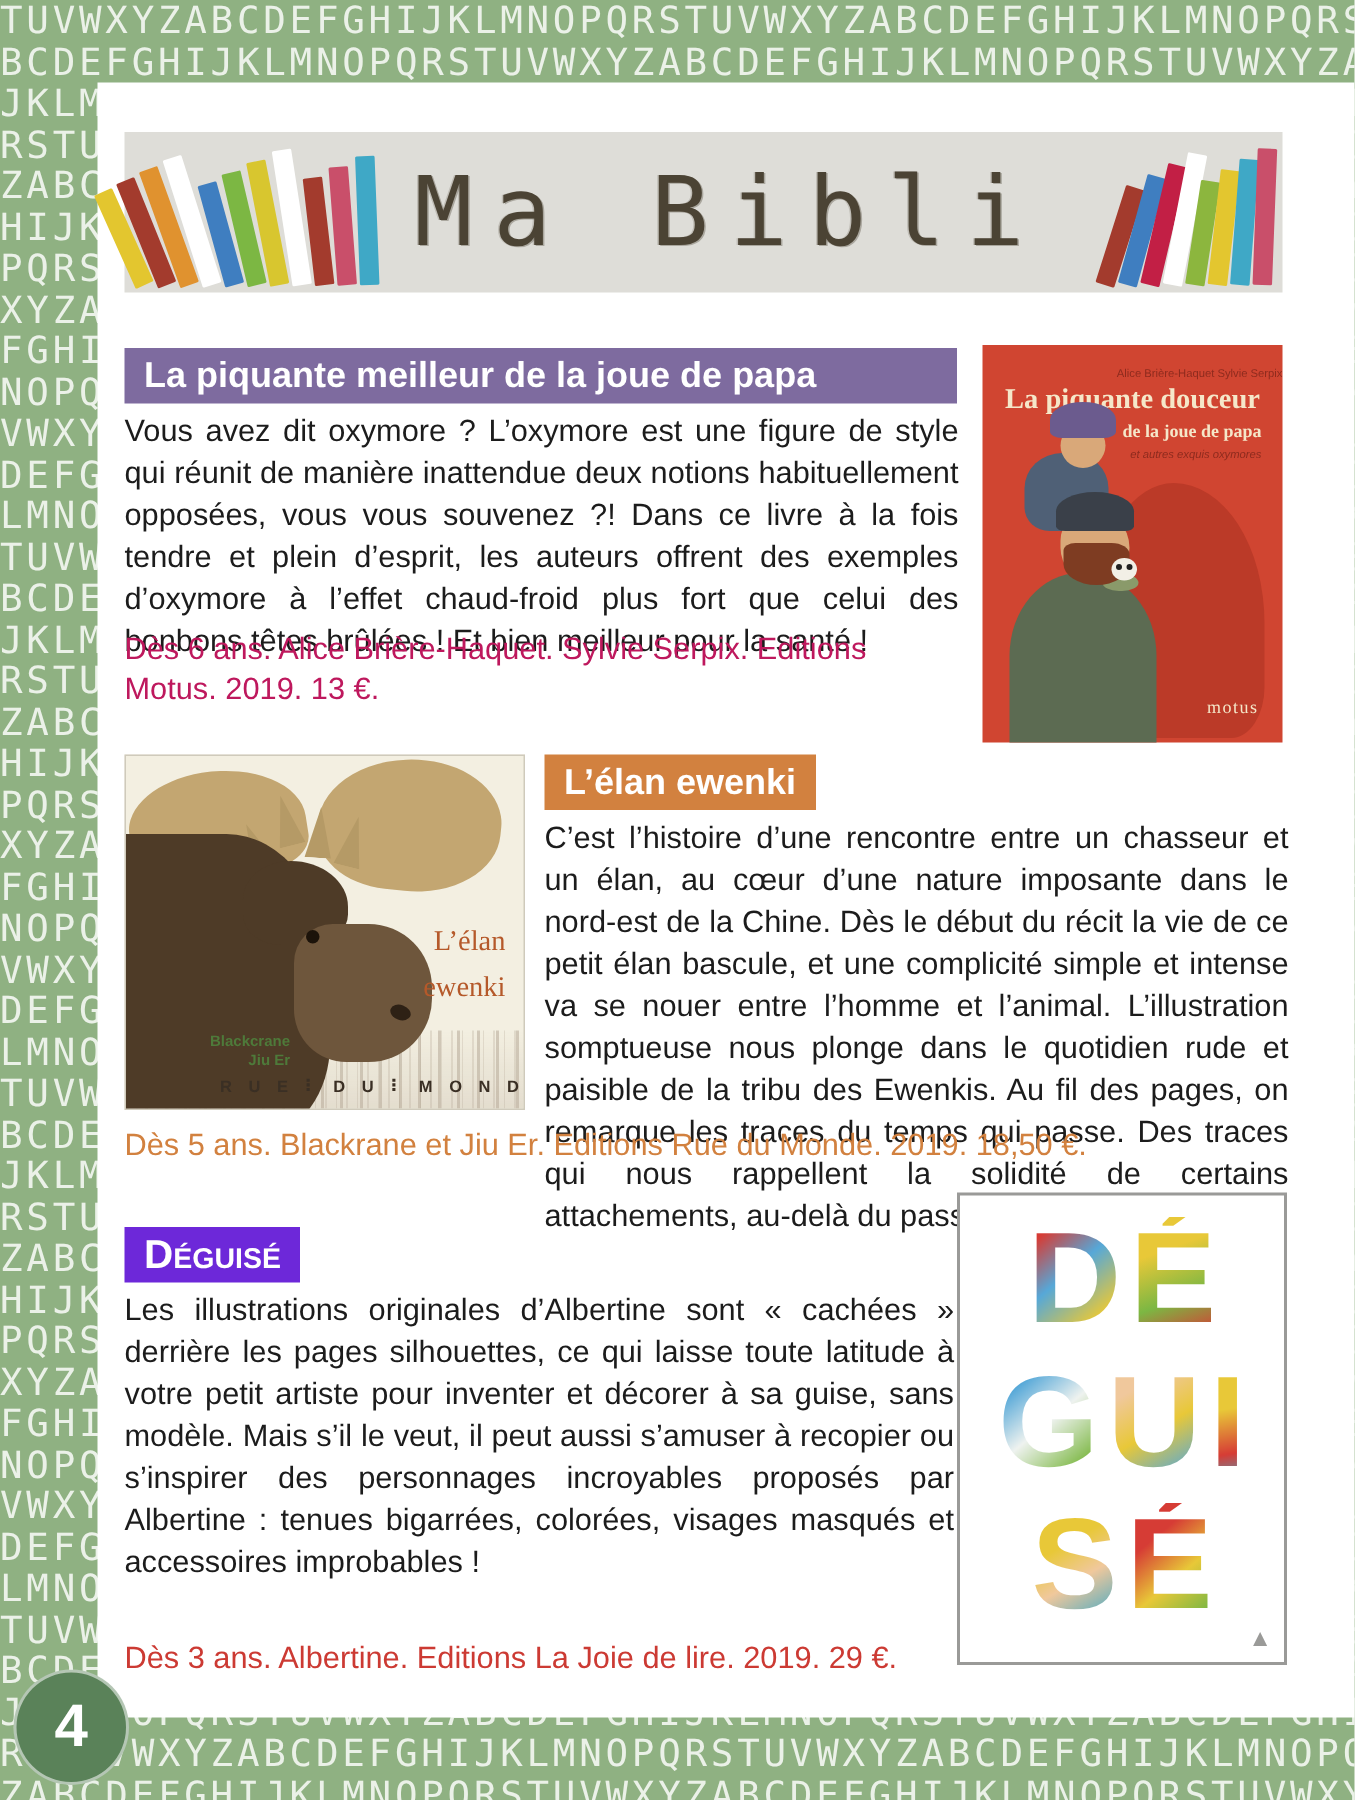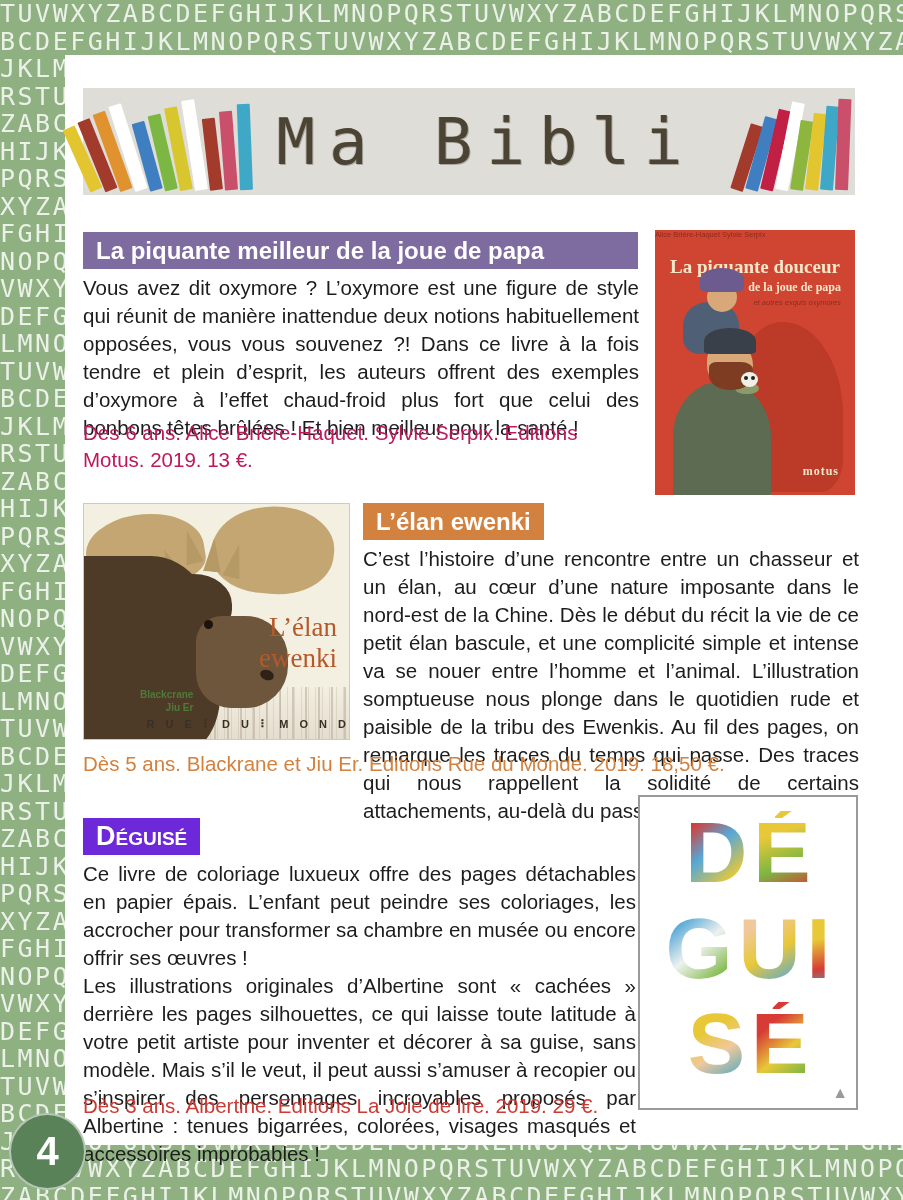--- a/index.html
+++ b/index.html
@@ -41,28 +41,28 @@
   .body-3 { left:18px; top:805px; width:553px; }
   .credit { position:absolute; font-size:20.5px; line-height:27px; }
   .credit-1 { left:18px; top:364px; width:556px; color:#be185d; }
   .credit-2 { left:18px; top:695px; width:790px; color:#d2813f; }
   .credit-3 { left:18px; top:1037px; width:600px; color:#cc3a33; }
   .p-gap { margin-top:0px; }
 
   
   .cover-1 { position:absolute; left:590px; top:175px; width:200px; height:265px;
     background:#d04531; overflow:hidden; }
-  .c1-authors { position:absolute; top:0; width:100%; text-align:left; font-size:7.5px; color:#8e2b1e; }
+  .c1-authors { position:absolute; top:14px; width:100%; text-align:right; font-size:7.5px; color:#8e2b1e; }
   .c1-title { position:absolute; top:26px; width:100%; text-align:center; font-family:"Liberation Serif", serif;
     font-weight:bold; font-size:19px; color:#f5e7c9; }
   .c1-title2 { position:absolute; top:50px; right:14px; font-family:"Liberation Serif", serif;
     font-weight:bold; font-size:12px; color:#f5e7c9; }
   .c1-sub { position:absolute; top:68px; right:14px; font-style:italic; font-size:7.5px; color:#8e2b1e; }
   .c1-publisher { position:absolute; bottom:16px; right:16px; font-family:"Liberation Serif", serif;
-    font-weight:bold; font-size:12px; color:#f5e7c9; letter-spacing:1px; }
+    font-weight:normal; font-size:12px; color:#f5e7c9; letter-spacing:1px; }
   .c1-shadow { position:absolute; left:78px; top:92px; width:110px; height:170px; background:#bb3a28;
     border-radius:45% 55% 20% 30%; }
   .c1-coat { position:absolute; left:18px; top:152px; width:98px; height:115px; background:#5c6b52;
     border-radius:48% 48% 0 0; }
   .c1-dad-head { position:absolute; left:52px; top:110px; width:46px; height:48px; background:#d9a879;
     border-radius:45% 55% 50% 50%; }
   .c1-beard { position:absolute; left:54px; top:132px; width:44px; height:28px; background:#7e3c22;
     border-radius:20% 30% 55% 55%; }
   .c1-beanie { position:absolute; left:49px; top:98px; width:52px; height:26px; background:#3a4049;
     border-radius:50% 50% 12% 12%; }
@@ -95,21 +95,21 @@
     border-radius:0 46% 30% 0; }
   .c2-brow { position:absolute; left:78px; top:70px; width:70px; height:56px; background:#4e3b27;
     border-radius:50% 60% 40% 40%; }
   .c2-muzzle { position:absolute; left:112px; top:112px; width:92px; height:92px; background:#6e563c;
     border-radius:28% 46% 46% 38%; }
   .c2-nostril { position:absolute; left:176px; top:166px; width:14px; height:10px; background:#2e2115;
     border-radius:50%; transform:rotate(20deg); }
   .c2-eye { position:absolute; left:120px; top:116px; width:9px; height:9px; background:#1c130a;
     border-radius:50%; }
   .c2-title { position:absolute; right:12px; top:108px; text-align:right;
-    font-family:"Liberation Serif", serif; font-size:27px; line-height:31px; color:#b5592a; }
+    font-family:"Liberation Serif", serif; font-size:19px; line-height:31px; color:#b5592a; }
   .c2-authors { position:absolute; left:56px; top:184px; font-size:10px; font-weight:bold;
     line-height:13px; color:#4e7a3a;text-align:right; }
   .c2-publisher { position:absolute; bottom:8px; width:100%; text-align:center; font-size:11px;
     letter-spacing:4px; color:#3a2f24; font-weight:bold;margin-left:41px; }
   .c2-forest { position:absolute; bottom:0; left:0; right:0; height:52px; opacity:.5;
     background:
       repeating-linear-gradient(90deg, rgba(124,102,80,.55) 0 2px, transparent 2px 13px),
       repeating-linear-gradient(90deg, rgba(124,102,80,.3) 0 1px, transparent 1px 7px),
       linear-gradient(to top, rgba(124,102,80,.25), transparent); }
 
@@ -255,21 +255,20 @@
     </div>
     <div class="c2-publisher">R U E ⠇ D U ⠇ M O N D E</div>
   </div>
 
   <div class="banner banner-2">L’élan ewenki</div>
   <div class="body-text body-2">C’est l’histoire d’une rencontre entre un chasseur et un élan, au cœur d’une nature imposante dans le nord-est de la Chine. Dès le début du récit la vie de ce petit élan bascule, et une complicité simple et intense va se nouer entre l’homme et l’animal. L’illustration somptueuse nous plonge dans le quotidien rude et paisible de la tribu des Ewenkis. Au fil des pages, on remarque les traces du temps qui passe. Des traces qui nous rappellent la solidité de certains attachements, au-delà du passage des années.</div>
   <div class="credit credit-2">Dès 5 ans. Blackrane et Jiu Er. Editions Rue du Monde. 2019. 18,50 €.</div>
 
   <div class="banner banner-3">Déguisé</div>
   <div class="body-text body-3">
-    <div>Ce livre de coloriage luxueux offre des pages détachables en papier épais. L’enfant peut peindre ses coloriages, les accrocher pour transformer sa chambre en musée ou encore offrir ses œuvres !</div>
     <div class="p-gap">Les illustrations originales d’Albertine sont « cachées » derrière les pages silhouettes, ce qui laisse toute latitude à votre petit artiste pour inventer et décorer à sa guise, sans modèle. Mais s’il le veut, il peut aussi s’amuser à recopier ou s’inspirer des personnages incroyables proposés par Albertine : tenues bigarrées, colorées, visages masqués et accessoires improbables !</div>
   </div>
   <div class="credit credit-3">Dès 3 ans. Albertine. Editions La Joie de lire. 2019. 29 €.</div>
 
   <div class="cover-3">
     <div class="dg-rows">
         <div class="dg-row">
           <span class="dg-letter L0">D</span>
           <span class="dg-letter L1">É</span>
         </div>

